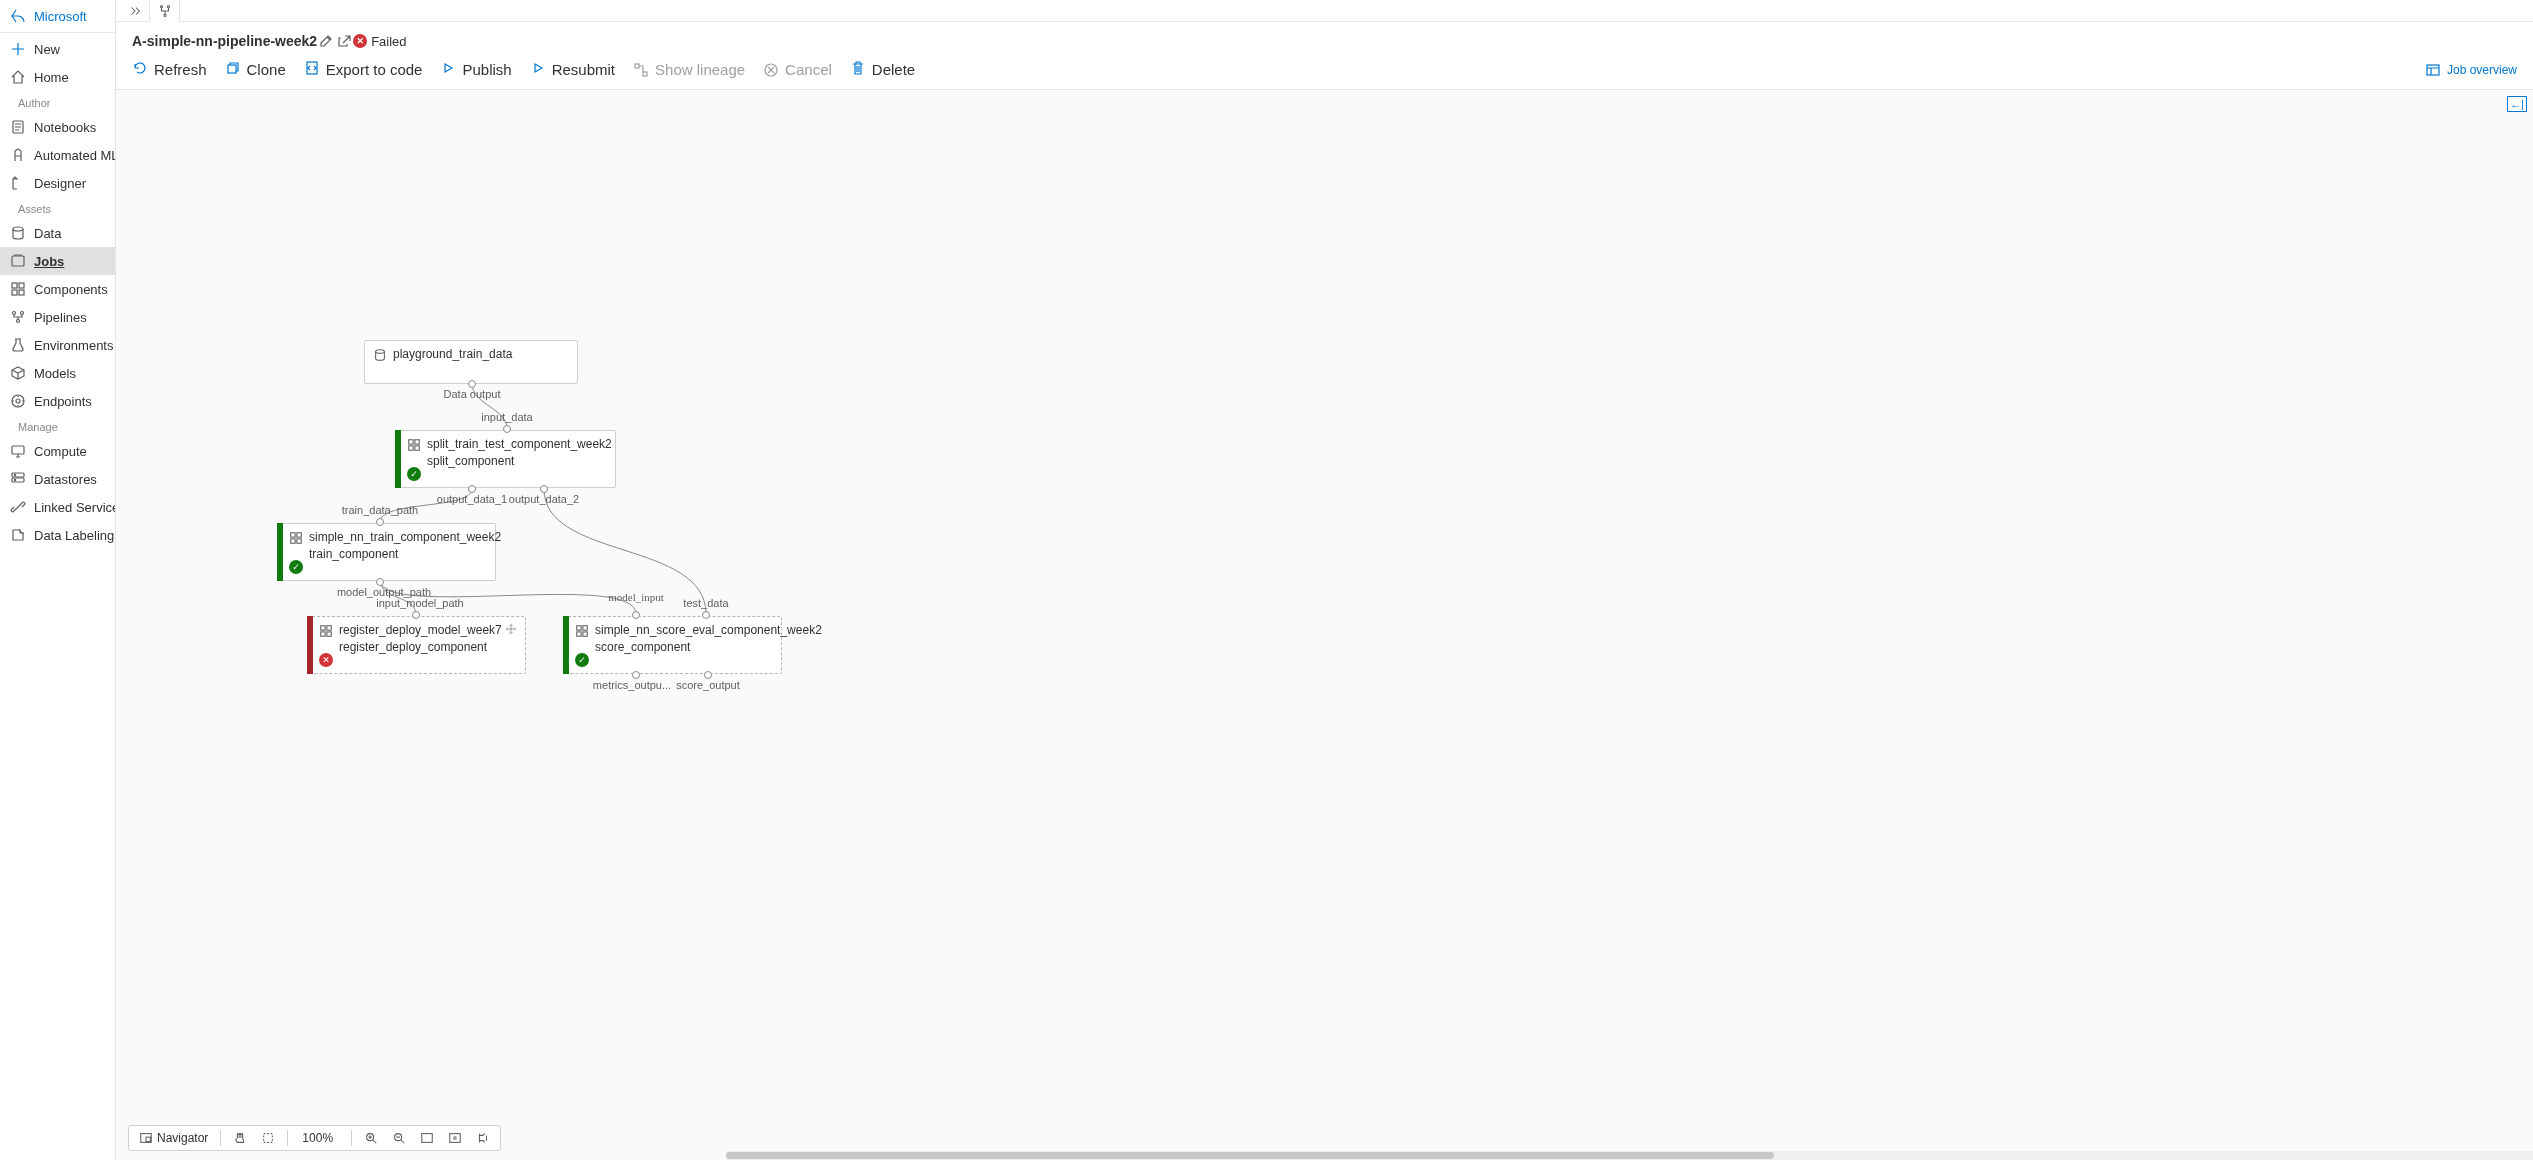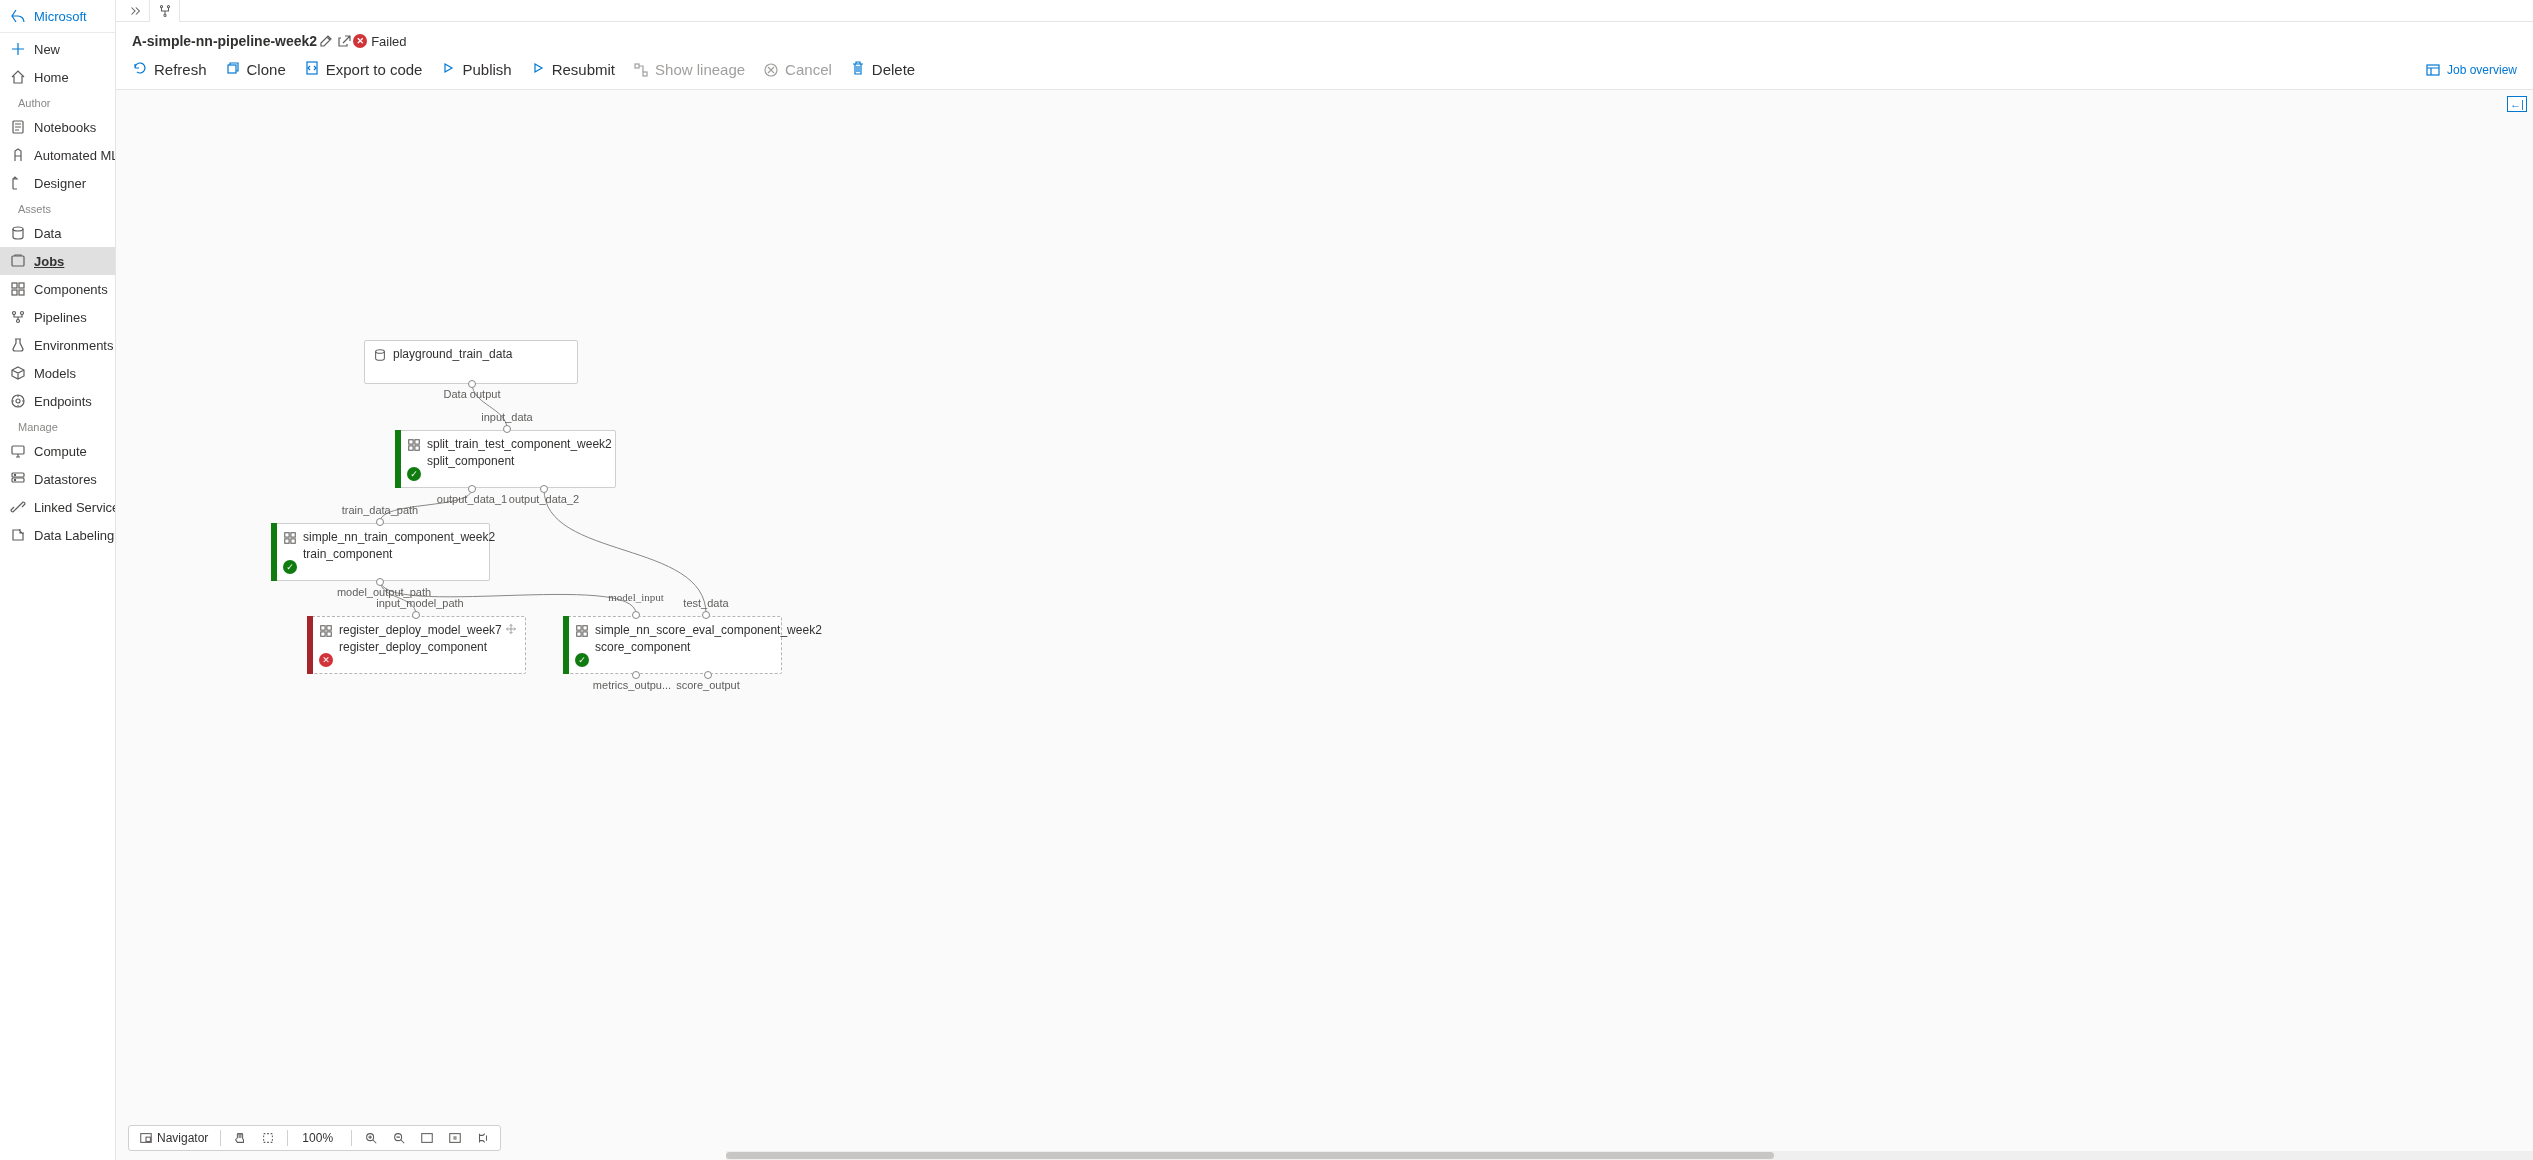--- a/index.html
+++ b/index.html
@@ -375,21 +375,21 @@
         <div class="nsub">split_component</div>
         <div class="nstatus ok">✓</div>
       </div>
       <div class="port" style="left:391px; top:339px;"></div>
       <div class="plabel" style="left:391px; top:321px;">input_data</div>
       <div class="port" style="left:356px; top:399px;"></div>
       <div class="plabel" style="left:356px; top:403px;">output_data_1</div>
       <div class="port" style="left:428px; top:399px;"></div>
       <div class="plabel" style="left:428px; top:403px;">output_data_2</div>
 
-      <div class="node" style="left:158px; top:433px; width:216px; height:58px;">
+      <div class="node" style="left:164px; top:433px; width:216px; height:58px;">
         <div class="lbar green"></div>
         <div class="hdr">
           <svg viewBox="0 0 16 16">
               <rect x="2" y="2" width="5" height="5"></rect>
               <rect x="9" y="2" width="5" height="5"></rect>
               <rect x="2" y="9" width="5" height="5"></rect>
               <rect x="9" y="9" width="5" height="5"></rect>
             </svg>
           <span class="nname">simple_nn_train_component_week2</span>
         </div>

